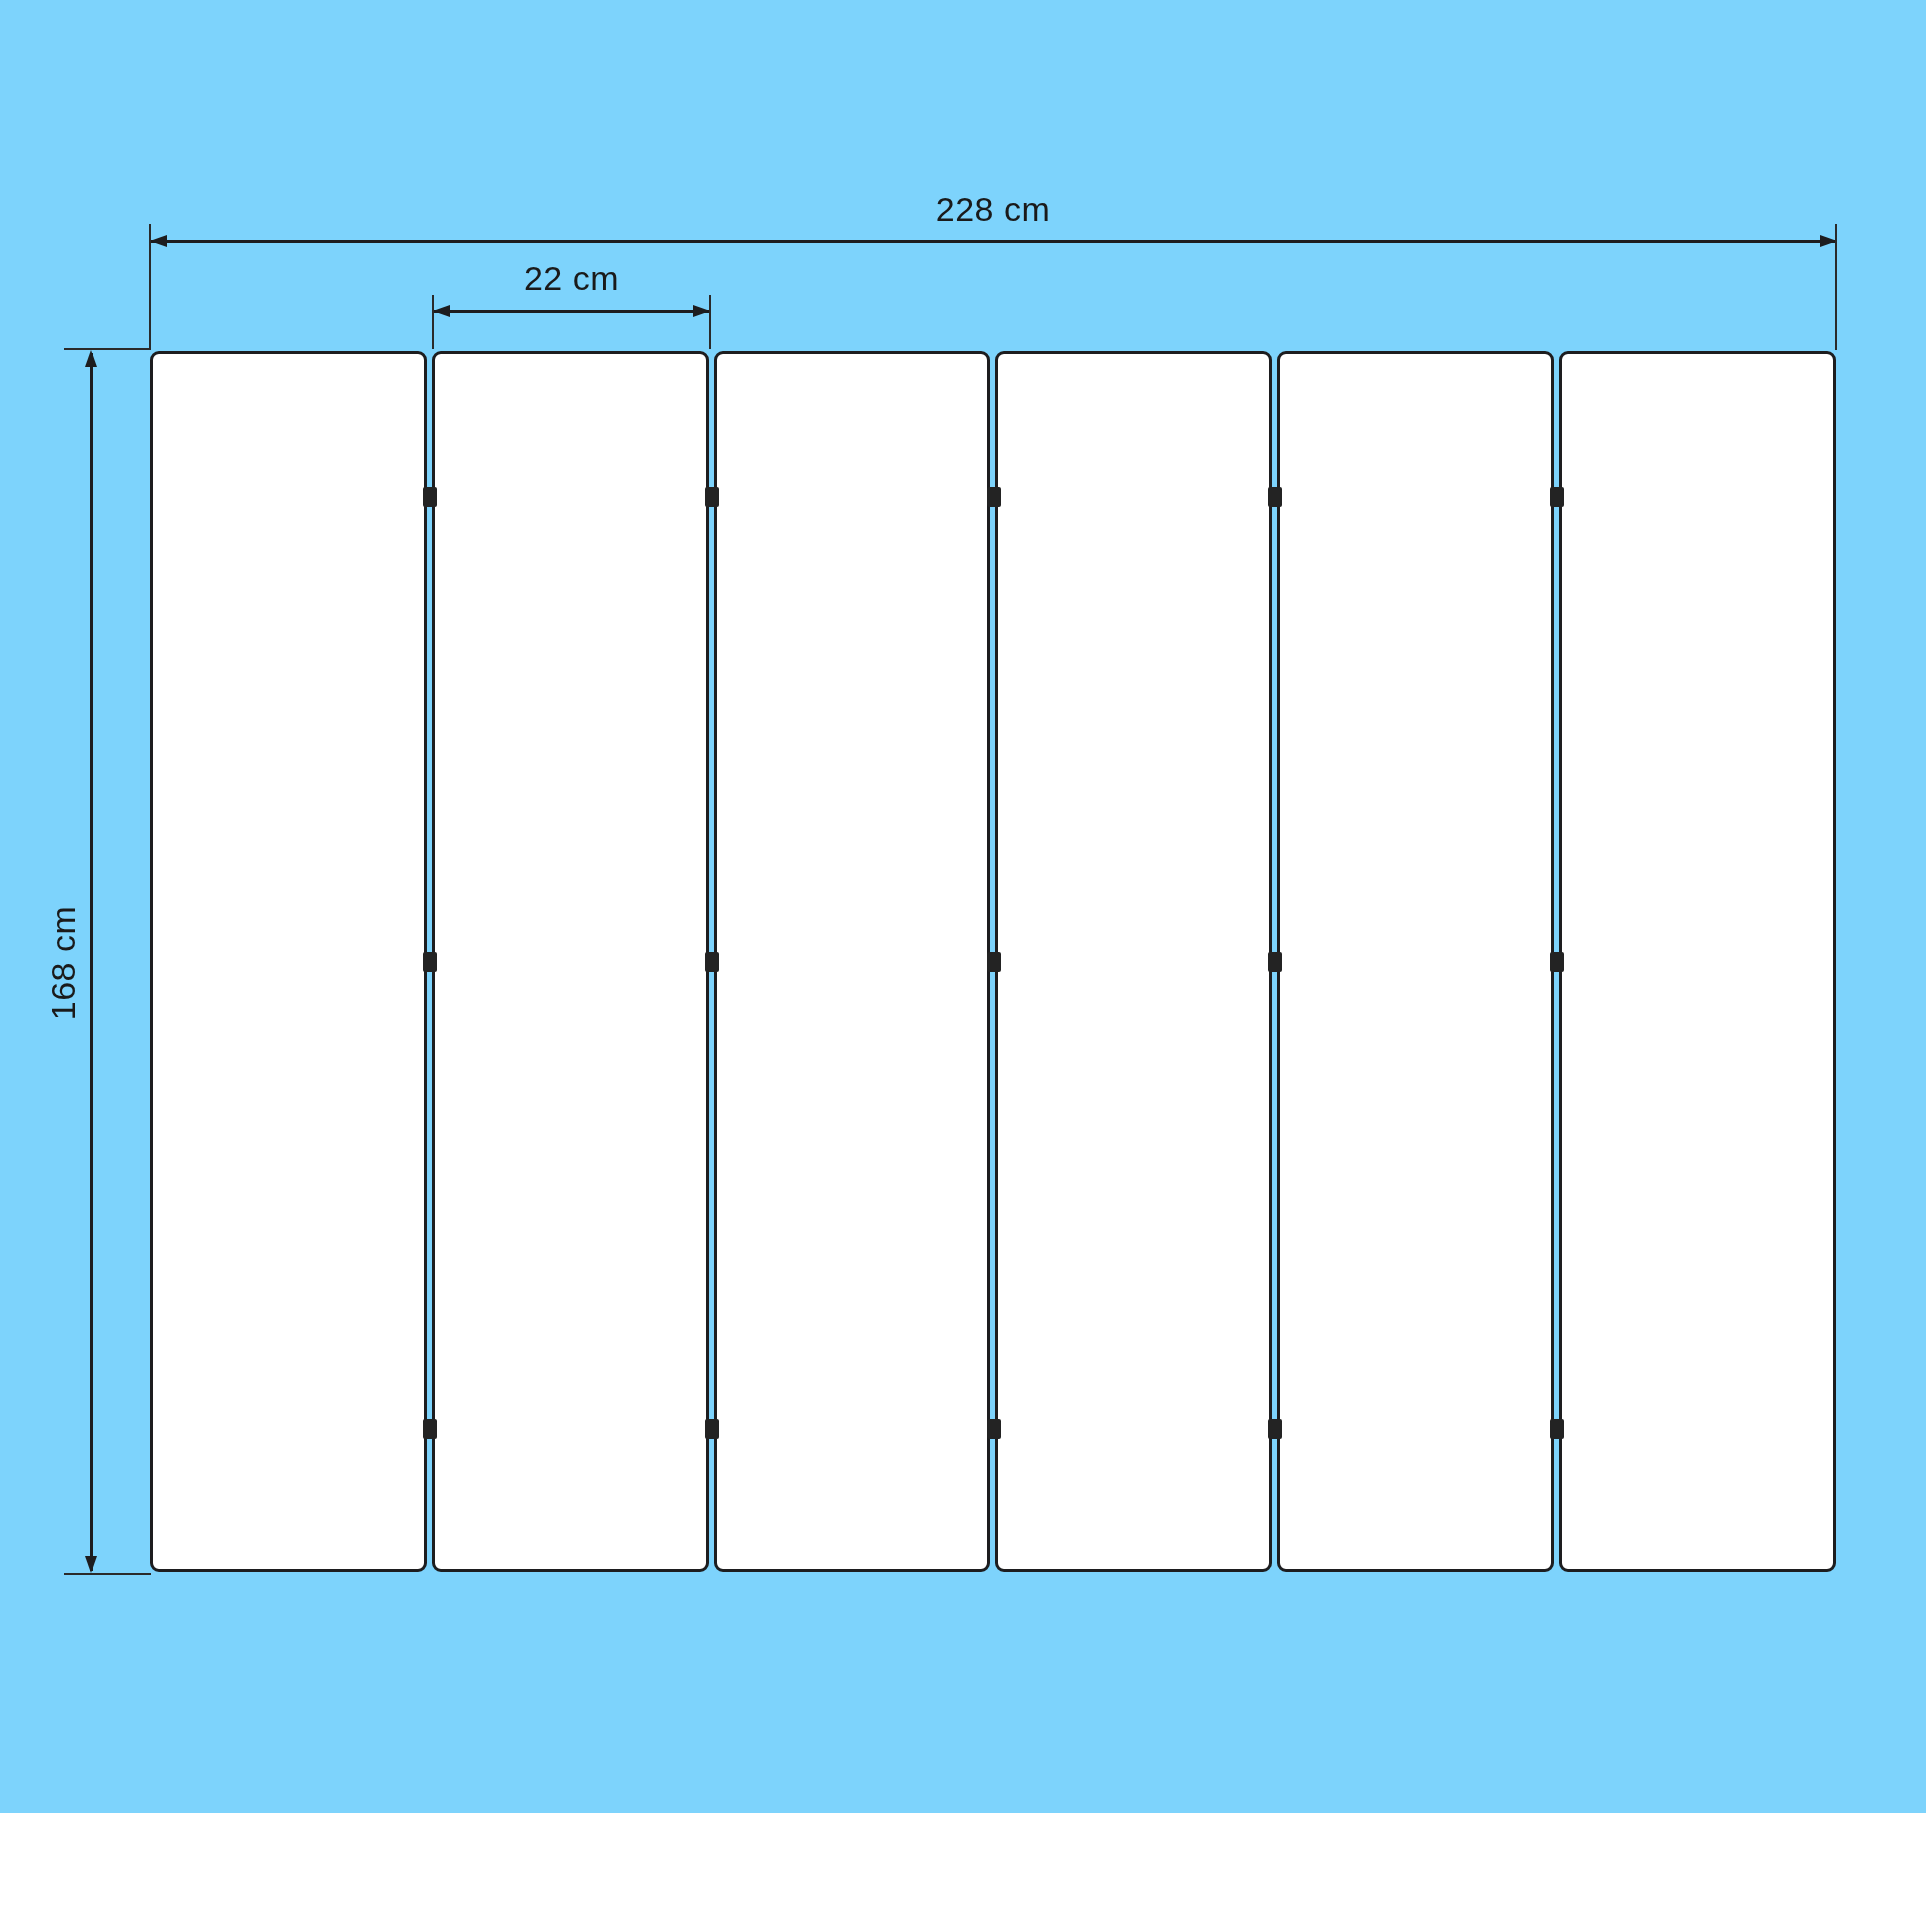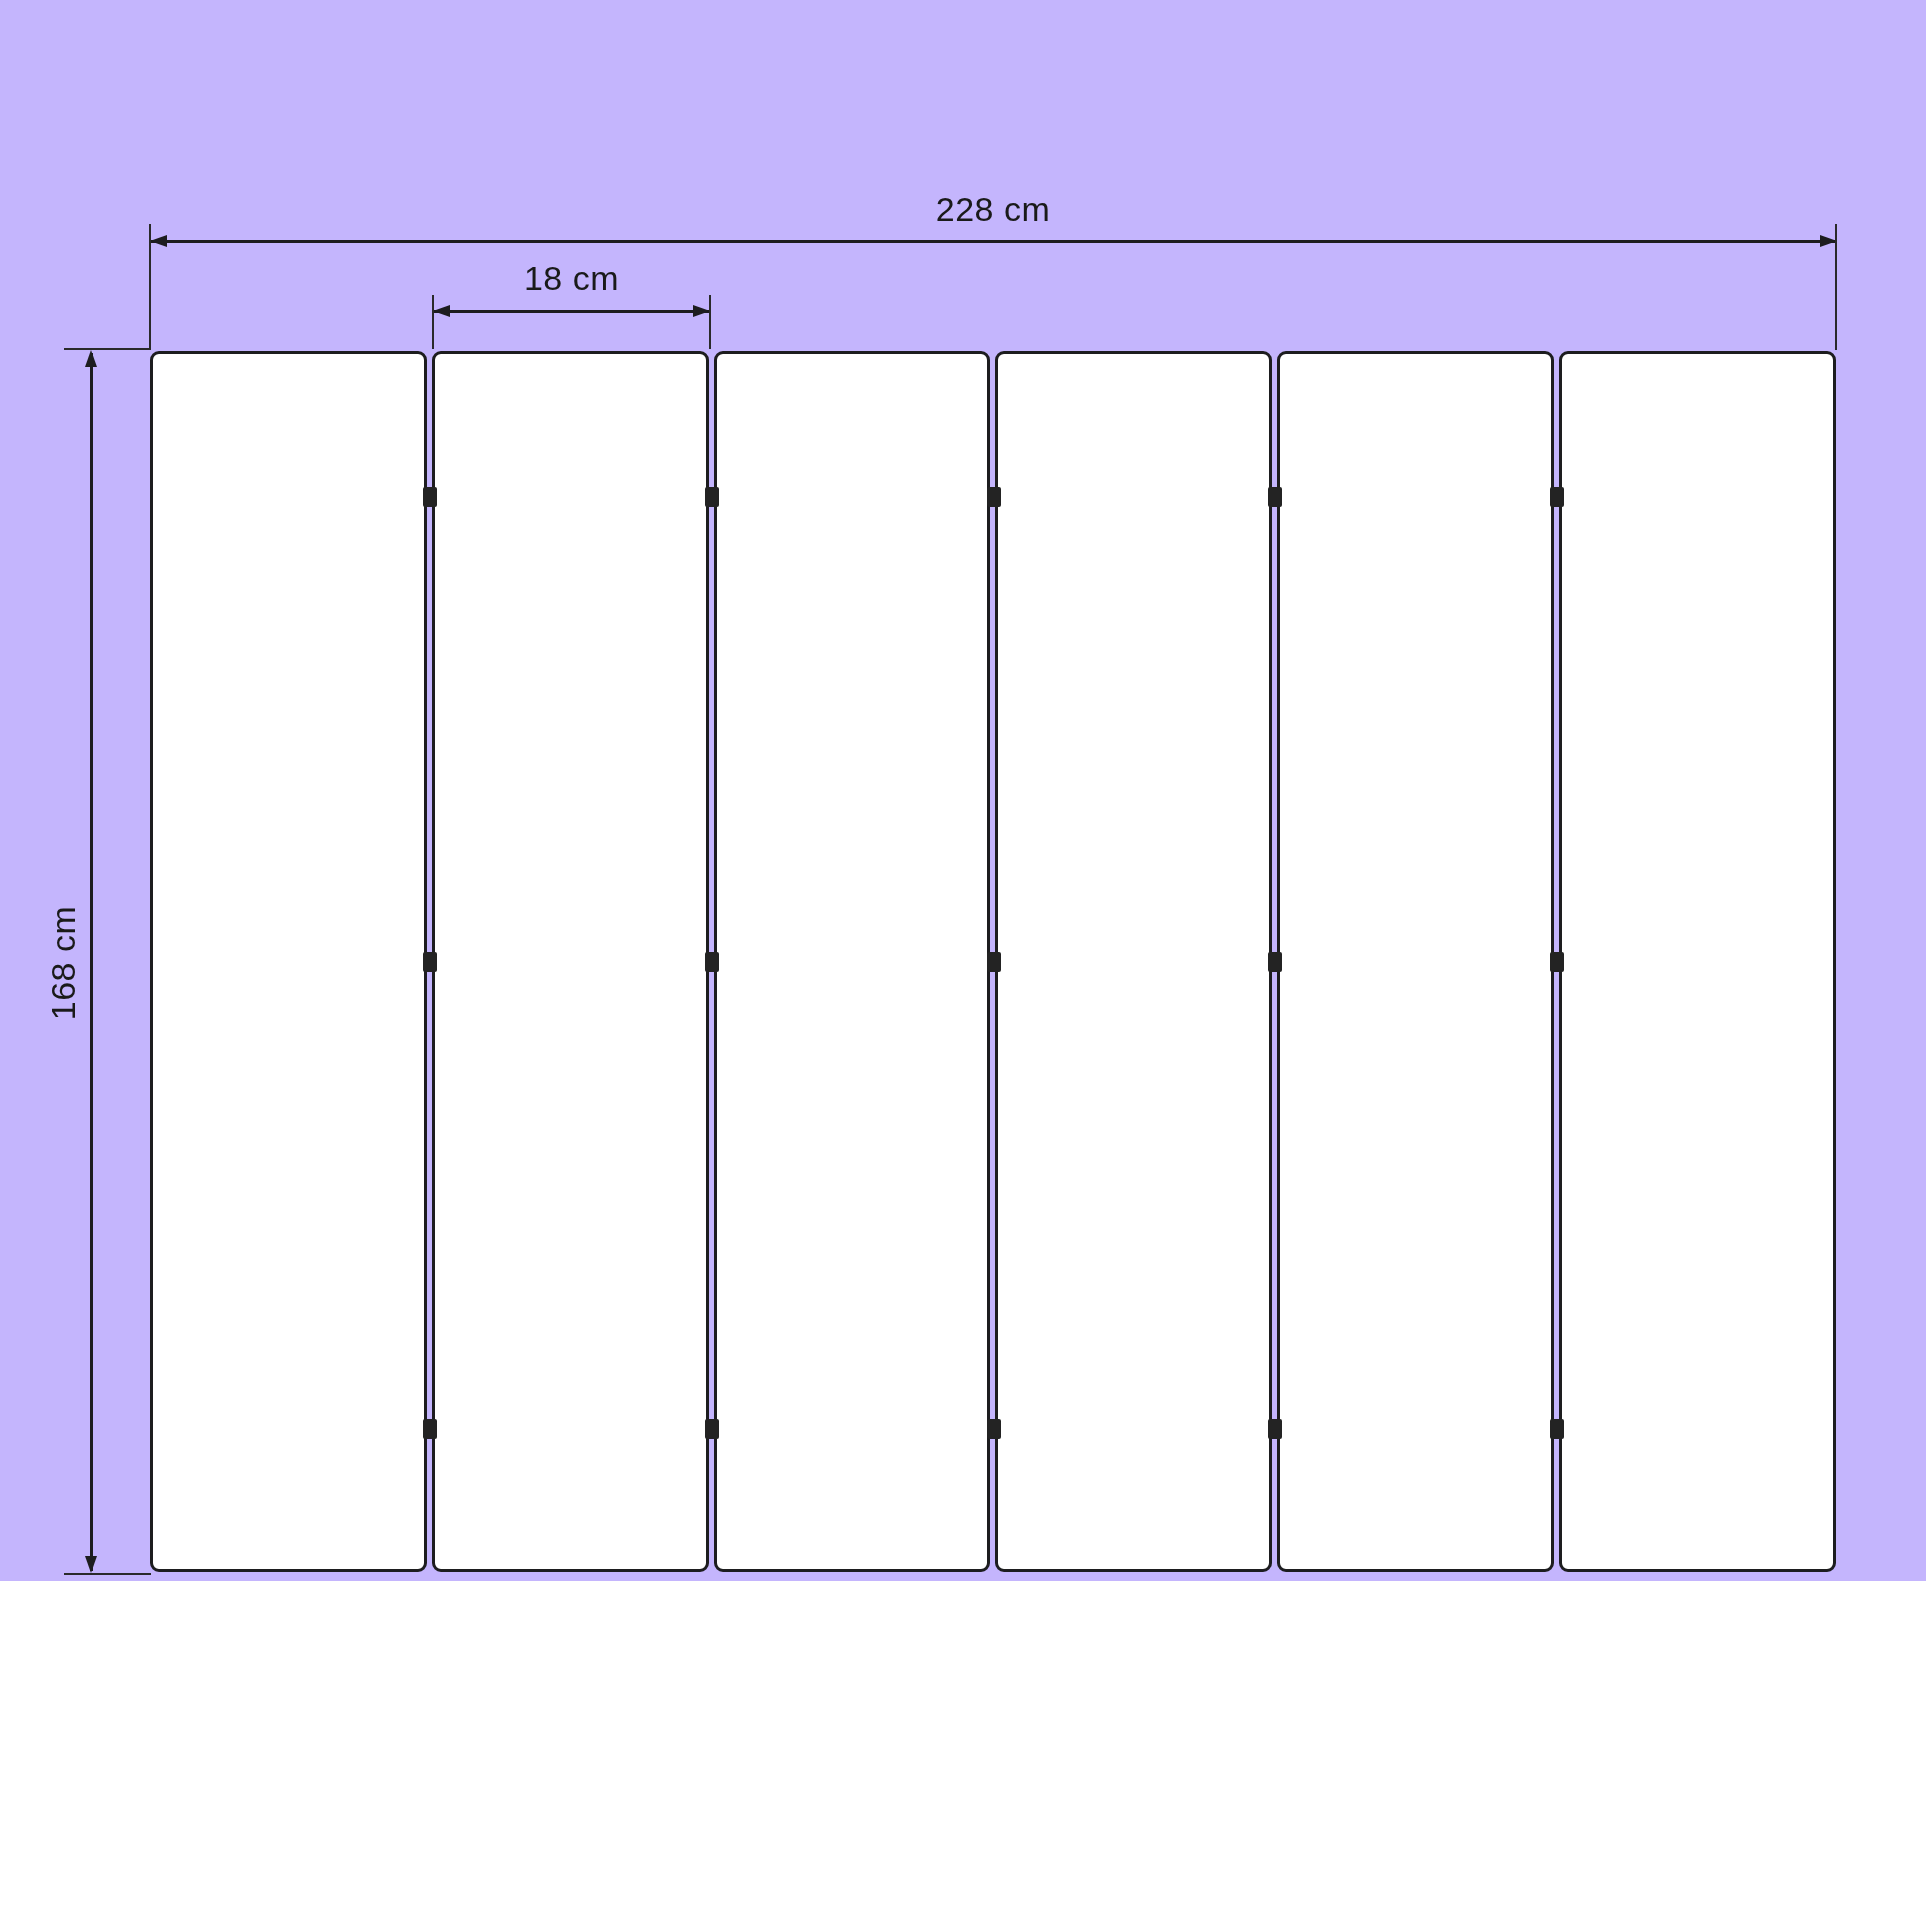--- a/index.html
+++ b/index.html
@@ -4,22 +4,22 @@
 <style>
   html, body {
     margin: 0;
     padding: 0;
     background: #ffffff;
     font-family: "Liberation Sans", "DejaVu Sans", sans-serif;
   }
   .canvas {
     position: relative;
     width: 1927px;
-    height: 1581px;
-    background: #c4b5fd;
+    height: 1813px;
+    background: #7dd3fc;
     overflow: hidden;
     color: #1a1a1a;
   }
 
   
   .panels-row {
     position: absolute;
     left: 150px;
     top: 351px;
     width: 1686px;
@@ -127,21 +127,21 @@
   <div>
     <div class="dim-label label-total-width">228 cm</div>
     <div class="dim-line-h" style="left:151px; top:240px; width:1684px;"></div>
     <div class="arrow left" style="left:150px; top:235px;"></div>
     <div class="arrow right" style="left:1820px; top:235px;"></div>
     <div class="ext-v" style="left:149px; top:224px; height:126px;"></div>
     <div class="ext-v" style="left:1835px; top:224px; height:126px;"></div>
   </div>
 
   <div>
-    <div class="dim-label label-panel-width">18 cm</div>
+    <div class="dim-label label-panel-width">22 cm</div>
     <div class="dim-line-h" style="left:434px; top:310px; width:275px;"></div>
     <div class="arrow left" style="left:433px; top:305px;"></div>
     <div class="arrow right" style="left:693px; top:305px;"></div>
     <div class="ext-v" style="left:432px; top:295px; height:54px;"></div>
     <div class="ext-v" style="left:709px; top:295px; height:54px;"></div>
   </div>
 
   <div>
     <div class="dim-label label-height">168 cm</div>
     <div class="dim-line-v" style="left:90px; top:353px; height:1218px;"></div>

